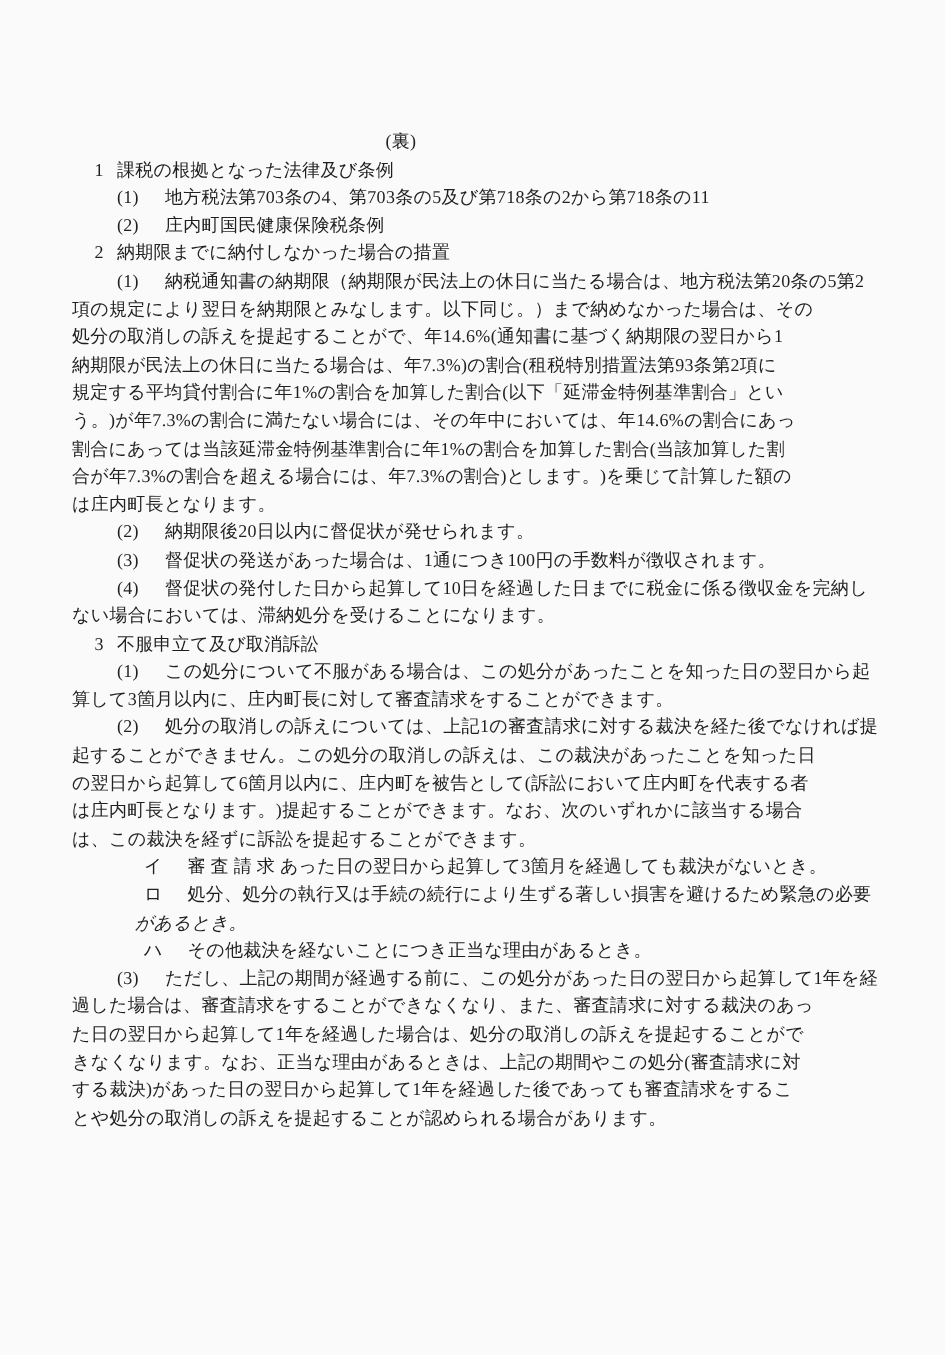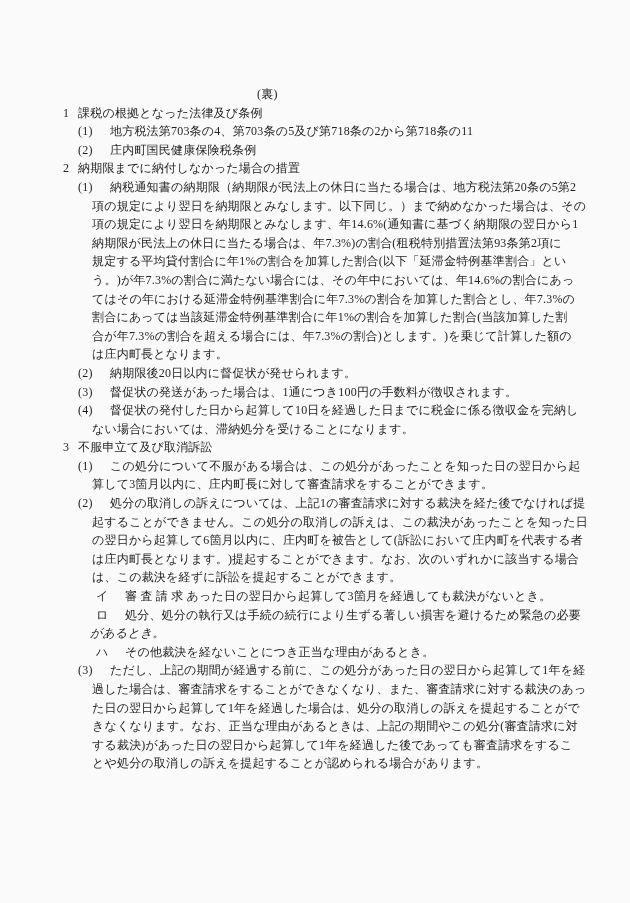--- a/index.html
+++ b/index.html
@@ -30,21 +30,21 @@
   }
   
   .pl      { padding-left: 257px; }
   
   .sec     { padding-left: 63px; }
   .sec .num    { display: inline-block; width: 15px; }
   
   .item    { padding-left: 78px; }
   .item .marker { display: inline-block; width: 32px; }
   
-  .cont    { padding-left: 92px; }
+  .cont    { padding-left: 48px; }
   
   .sub     { padding-left: 96px; }
   .sub .marker  { display: inline-block; width: 29px; }
   
   .subcont { padding-left: 90px; font-style: italic; }
 </style>
 </head>
 <body>
 
 <div class="page">
@@ -61,25 +61,24 @@
     <span class="marker">(2)</span><span>庄内町国民健康保険税条例</span>
   </div>
 
   <div class="line sec">
     <span class="num">2</span><span>納期限までに納付しなかった場合の措置</span>
   </div>
   <div class="line item">
     <span class="marker">(1)</span><span>納税通知書の納期限（納期限が民法上の休日に当たる場合は、地方税法第20条の5第2</span>
   </div>
   <div class="line cont">項の規定により翌日を納期限とみなします。以下同じ。）まで納めなかった場合は、その</div>
-  <div class="line cont">項の規定により翌日を納期限とみなします、年14.6%(通知書に基づく納期限の翌日から1</div>
+  <div class="line cont">処分の取消しの訴えを提起することがで、年14.6%(通知書に基づく納期限の翌日から1</div>
   <div class="line cont">納期限が民法上の休日に当たる場合は、年7.3%)の割合(租税特別措置法第93条第2項に</div>
   <div class="line cont">規定する平均貸付割合に年1%の割合を加算した割合(以下「延滞金特例基準割合」とい</div>
   <div class="line cont">う。)が年7.3%の割合に満たない場合には、その年中においては、年14.6%の割合にあっ</div>
-  <div class="line cont">てはその年における延滞金特例基準割合に年7.3%の割合を加算した割合とし、年7.3%の</div>
   <div class="line cont">割合にあっては当該延滞金特例基準割合に年1%の割合を加算した割合(当該加算した割</div>
   <div class="line cont">合が年7.3%の割合を超える場合には、年7.3%の割合)とします。)を乗じて計算した額の</div>
   <div class="line cont">は庄内町長となります。</div>
   <div class="line item">
     <span class="marker">(2)</span><span>納期限後20日以内に督促状が発せられます。</span>
   </div>
   <div class="line item">
     <span class="marker">(3)</span><span>督促状の発送があった場合は、1通につき100円の手数料が徴収されます。</span>
   </div>
   <div class="line item">

